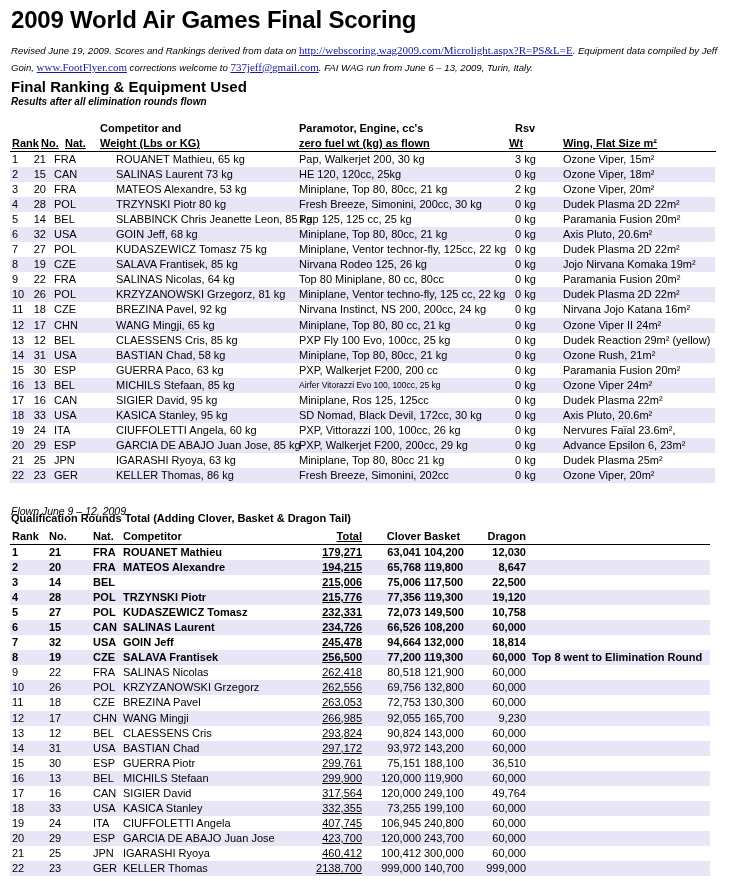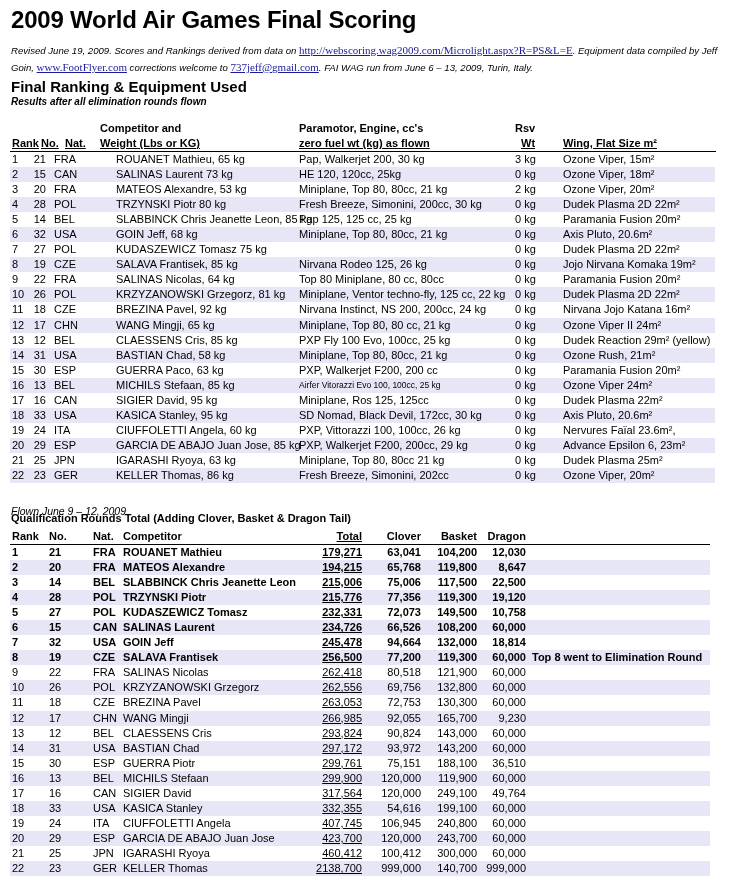--- a/index.html
+++ b/index.html
@@ -54,21 +54,21 @@
   .t2 .hdr { position: relative; height: 15px; border-bottom: 1.3px solid #000; font-size: 11px; font-weight: bold; }
   .t2 .hdr span { position: absolute; top: 1px; white-space: nowrap; }
   .t2 .row { width: 700px; }
   .t2 .row.bold { font-weight: bold; }
   .d-rank { left: 2px; }
   .d-no { left: 39px; }
   .d-nat { left: 83px; }
   .d-comp { left: 113px; }
   .d-total { left: 290px; width: 62px; text-align: right; text-decoration: underline; }
   .d-clover { left: 355px; width: 56px; text-align: right; }
-  .d-basket { left: 414px; width: 53px; text-align: right; }
+  .d-basket { left: 414px; width: 53px; text-align: left; }
   .d-dragon { left: 468px; width: 48px; text-align: right; }
   .d-note { left: 522px; }
 </style>
 </head>
 <body>
 
 <div class="title">2009 World Air Games Final Scoring</div>
 
 <div class="intro"><span>Revised June 19, 2009. Scores and Rankings derived from data on </span><a>http://webscoring.wag2009.com/Microlight.aspx?R=PS&amp;L=E</a><span>. Equipment data compiled by Jeff Goin, </span><a>www.FootFlyer.com</a><span> corrections welcome to </span><a>737jeff@gmail.com</a><span>. FAI WAG run from June 6 – 13, 2009, Turin, Italy.</span></div>
 
@@ -78,21 +78,21 @@
 <div class="t1">
   <div class="hdr">
     <span class="u" style="left:2px;top:15px">Rank</span>
     <span class="u" style="left:31px;top:15px">No.</span>
     <span class="u" style="left:55px;top:15px">Nat.</span>
     <span style="left:90px;top:0px">Competitor and</span>
     <span class="u" style="left:90px;top:15px">Weight (Lbs or KG)</span>
     <span style="left:289px;top:0px">Paramotor, Engine, cc's</span>
     <span class="u" style="left:289px;top:15px">zero fuel wt (kg) as flown</span>
     <span style="left:505px;top:0px">Rsv</span>
-    <span class="u" style="left:511px;top:15px">Wt</span>
+    <span class="u" style="left:499px;top:15px">Wt</span>
     <span class="u" style="left:553px;top:15px">Wing, Flat Size m²</span>
   </div>
   <div id="t1-body">
       <div class="row">
         <span class="c-rank">1</span>
         <span class="c-no">21</span>
         <span class="c-nat">FRA</span>
         <span class="c-comp">ROUANET Mathieu, 65 kg</span>
         <span class="c-eng">Pap, Walkerjet 200, 30 kg</span>
         <span class="c-rsv">3 kg</span>
@@ -141,20 +141,21 @@
         <span class="c-comp">GOIN Jeff, 68 kg</span>
         <span class="c-eng">Miniplane, Top 80, 80cc, 21 kg</span>
         <span class="c-rsv">0 kg</span>
         <span class="c-wing">Axis Pluto, 20.6m²</span>
       </div>
       <div class="row">
         <span class="c-rank">7</span>
         <span class="c-no">27</span>
         <span class="c-nat">POL</span>
         <span class="c-comp">KUDASZEWICZ Tomasz 75 kg</span>
+        <span class="c-eng">Miniplane, Ventor technor-fly, 125cc, 22 kg</span>
         <span class="c-rsv">0 kg</span>
         <span class="c-wing">Dudek Plasma 2D 22m²</span>
       </div>
       <div class="row alt">
         <span class="c-rank">8</span>
         <span class="c-no">19</span>
         <span class="c-nat">CZE</span>
         <span class="c-comp">SALAVA Frantisek, 85 kg</span>
         <span class="c-eng">Nirvana Rodeo 125, 26 kg</span>
         <span class="c-rsv">0 kg</span>
@@ -321,21 +322,20 @@
         <span class="d-comp">MATEOS Alexandre</span>
         <span class="d-total">194,215</span>
         <span class="d-clover">65,768</span>
         <span class="d-basket">119,800</span>
         <span class="d-dragon">8,647</span>
       </div>
       <div class="row bold">
         <span class="d-rank">3</span>
         <span class="d-no">14</span>
         <span class="d-nat">BEL</span>
-        <span class="d-comp">SLABBINCK Chris Jeanette Leon</span>
         <span class="d-total">215,006</span>
         <span class="d-clover">75,006</span>
         <span class="d-basket">117,500</span>
         <span class="d-dragon">22,500</span>
       </div>
       <div class="row alt bold">
         <span class="d-rank">4</span>
         <span class="d-no">28</span>
         <span class="d-nat">POL</span>
         <span class="d-comp">TRZYNSKI Piotr</span>
@@ -474,21 +474,21 @@
         <span class="d-clover">120,000</span>
         <span class="d-basket">249,100</span>
         <span class="d-dragon">49,764</span>
       </div>
       <div class="row alt">
         <span class="d-rank">18</span>
         <span class="d-no">33</span>
         <span class="d-nat">USA</span>
         <span class="d-comp">KASICA Stanley</span>
         <span class="d-total">332,355</span>
-        <span class="d-clover">54,616</span>
+        <span class="d-clover">73,255</span>
         <span class="d-basket">199,100</span>
         <span class="d-dragon">60,000</span>
       </div>
       <div class="row">
         <span class="d-rank">19</span>
         <span class="d-no">24</span>
         <span class="d-nat">ITA</span>
         <span class="d-comp">CIUFFOLETTI Angela</span>
         <span class="d-total">407,745</span>
         <span class="d-clover">106,945</span>

